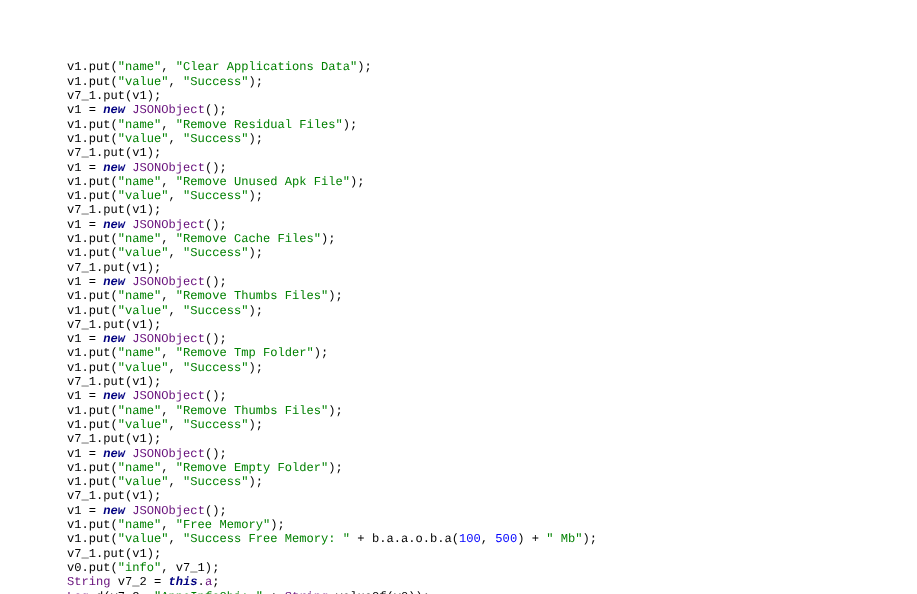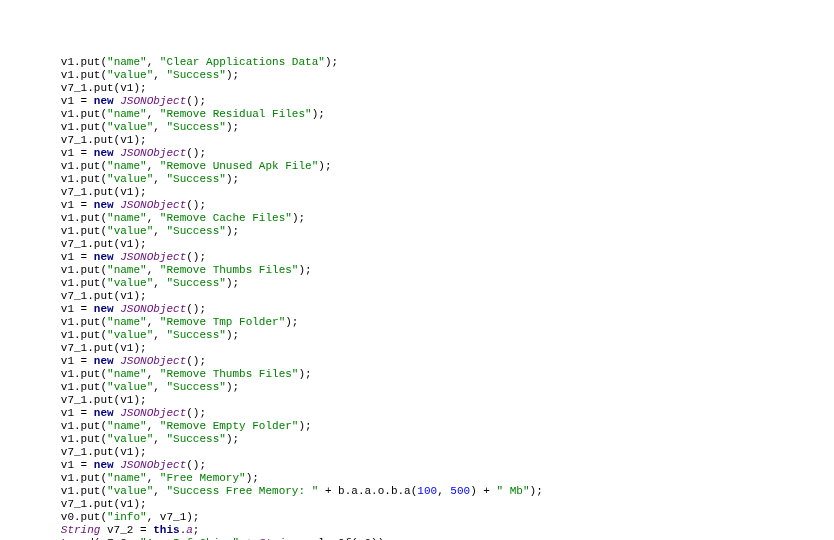--- a/index.html
+++ b/index.html
@@ -8,22 +8,22 @@
     background: #ffffff;
     font-family: Consolas, "Courier New", monospace;
     font-size: 11px;
     line-height: 13px;
     color: #000000;
     white-space: pre;
     position: relative;
   }
   .line { display: block; }
   .t-default { color: #000000; }
-  .t-keyword { color: #000080; font-weight: bold; }
-  .t-type { color: #660e7a; font-style: italic; }
+  .t-keyword { color: #000080; font-weight: bold; font-style: italic; }
+  .t-type { color: #660e7a; }
   .t-string { color: #008000; }
   .t-number { color: #0000ff; }
 </style>
 </head>
 <body>
 
 
 
 <div id="code-container"><span class="line"><span>        </span><span class="t-default">v1.put(</span><span class="t-string">"name"</span><span class="t-default">, </span><span class="t-string">"Clear Applications Data"</span><span class="t-default">);</span></span><span class="line"><span>        </span><span class="t-default">v1.put(</span><span class="t-string">"value"</span><span class="t-default">, </span><span class="t-string">"Success"</span><span class="t-default">);</span></span><span class="line"><span>        </span><span class="t-default">v7_1.put(v1);</span></span><span class="line"><span>        </span><span class="t-default">v1 = </span><span class="t-keyword">new</span><span class="t-default"> </span><span class="t-type">JSONObject</span><span class="t-default">();</span></span><span class="line"><span>        </span><span class="t-default">v1.put(</span><span class="t-string">"name"</span><span class="t-default">, </span><span class="t-string">"Remove Residual Files"</span><span class="t-default">);</span></span><span class="line"><span>        </span><span class="t-default">v1.put(</span><span class="t-string">"value"</span><span class="t-default">, </span><span class="t-string">"Success"</span><span class="t-default">);</span></span><span class="line"><span>        </span><span class="t-default">v7_1.put(v1);</span></span><span class="line"><span>        </span><span class="t-default">v1 = </span><span class="t-keyword">new</span><span class="t-default"> </span><span class="t-type">JSONObject</span><span class="t-default">();</span></span><span class="line"><span>        </span><span class="t-default">v1.put(</span><span class="t-string">"name"</span><span class="t-default">, </span><span class="t-string">"Remove Unused Apk File"</span><span class="t-default">);</span></span><span class="line"><span>        </span><span class="t-default">v1.put(</span><span class="t-string">"value"</span><span class="t-default">, </span><span class="t-string">"Success"</span><span class="t-default">);</span></span><span class="line"><span>        </span><span class="t-default">v7_1.put(v1);</span></span><span class="line"><span>        </span><span class="t-default">v1 = </span><span class="t-keyword">new</span><span class="t-default"> </span><span class="t-type">JSONObject</span><span class="t-default">();</span></span><span class="line"><span>        </span><span class="t-default">v1.put(</span><span class="t-string">"name"</span><span class="t-default">, </span><span class="t-string">"Remove Cache Files"</span><span class="t-default">);</span></span><span class="line"><span>        </span><span class="t-default">v1.put(</span><span class="t-string">"value"</span><span class="t-default">, </span><span class="t-string">"Success"</span><span class="t-default">);</span></span><span class="line"><span>        </span><span class="t-default">v7_1.put(v1);</span></span><span class="line"><span>        </span><span class="t-default">v1 = </span><span class="t-keyword">new</span><span class="t-default"> </span><span class="t-type">JSONObject</span><span class="t-default">();</span></span><span class="line"><span>        </span><span class="t-default">v1.put(</span><span class="t-string">"name"</span><span class="t-default">, </span><span class="t-string">"Remove Thumbs Files"</span><span class="t-default">);</span></span><span class="line"><span>        </span><span class="t-default">v1.put(</span><span class="t-string">"value"</span><span class="t-default">, </span><span class="t-string">"Success"</span><span class="t-default">);</span></span><span class="line"><span>        </span><span class="t-default">v7_1.put(v1);</span></span><span class="line"><span>        </span><span class="t-default">v1 = </span><span class="t-keyword">new</span><span class="t-default"> </span><span class="t-type">JSONObject</span><span class="t-default">();</span></span><span class="line"><span>        </span><span class="t-default">v1.put(</span><span class="t-string">"name"</span><span class="t-default">, </span><span class="t-string">"Remove Tmp Folder"</span><span class="t-default">);</span></span><span class="line"><span>        </span><span class="t-default">v1.put(</span><span class="t-string">"value"</span><span class="t-default">, </span><span class="t-string">"Success"</span><span class="t-default">);</span></span><span class="line"><span>        </span><span class="t-default">v7_1.put(v1);</span></span><span class="line"><span>        </span><span class="t-default">v1 = </span><span class="t-keyword">new</span><span class="t-default"> </span><span class="t-type">JSONObject</span><span class="t-default">();</span></span><span class="line"><span>        </span><span class="t-default">v1.put(</span><span class="t-string">"name"</span><span class="t-default">, </span><span class="t-string">"Remove Thumbs Files"</span><span class="t-default">);</span></span><span class="line"><span>        </span><span class="t-default">v1.put(</span><span class="t-string">"value"</span><span class="t-default">, </span><span class="t-string">"Success"</span><span class="t-default">);</span></span><span class="line"><span>        </span><span class="t-default">v7_1.put(v1);</span></span><span class="line"><span>        </span><span class="t-default">v1 = </span><span class="t-keyword">new</span><span class="t-default"> </span><span class="t-type">JSONObject</span><span class="t-default">();</span></span><span class="line"><span>        </span><span class="t-default">v1.put(</span><span class="t-string">"name"</span><span class="t-default">, </span><span class="t-string">"Remove Empty Folder"</span><span class="t-default">);</span></span><span class="line"><span>        </span><span class="t-default">v1.put(</span><span class="t-string">"value"</span><span class="t-default">, </span><span class="t-string">"Success"</span><span class="t-default">);</span></span><span class="line"><span>        </span><span class="t-default">v7_1.put(v1);</span></span><span class="line"><span>        </span><span class="t-default">v1 = </span><span class="t-keyword">new</span><span class="t-default"> </span><span class="t-type">JSONObject</span><span class="t-default">();</span></span><span class="line"><span>        </span><span class="t-default">v1.put(</span><span class="t-string">"name"</span><span class="t-default">, </span><span class="t-string">"Free Memory"</span><span class="t-default">);</span></span><span class="line"><span>        </span><span class="t-default">v1.put(</span><span class="t-string">"value"</span><span class="t-default">, </span><span class="t-string">"Success Free Memory: "</span><span class="t-default"> + b.a.a.o.b.a(</span><span class="t-number">100</span><span class="t-default">, </span><span class="t-number">500</span><span class="t-default">) + </span><span class="t-string">" Mb"</span><span class="t-default">);</span></span><span class="line"><span>        </span><span class="t-default">v7_1.put(v1);</span></span><span class="line"><span>        </span><span class="t-default">v0.put(</span><span class="t-string">"info"</span><span class="t-default">, v7_1);</span></span><span class="line"><span>        </span><span class="t-type">String</span><span class="t-default"> v7_2 = </span><span class="t-keyword">this</span><span class="t-default">.</span><span class="t-type">a</span><span class="t-default">;</span></span><span class="line"><span>        </span><span class="t-type">Log</span><span class="t-default">.d(v7_2, </span><span class="t-string">"AppsInfoObj: "</span><span class="t-default"> + </span><span class="t-type">String</span><span class="t-default">.valueOf(v0));</span></span></div>
 

